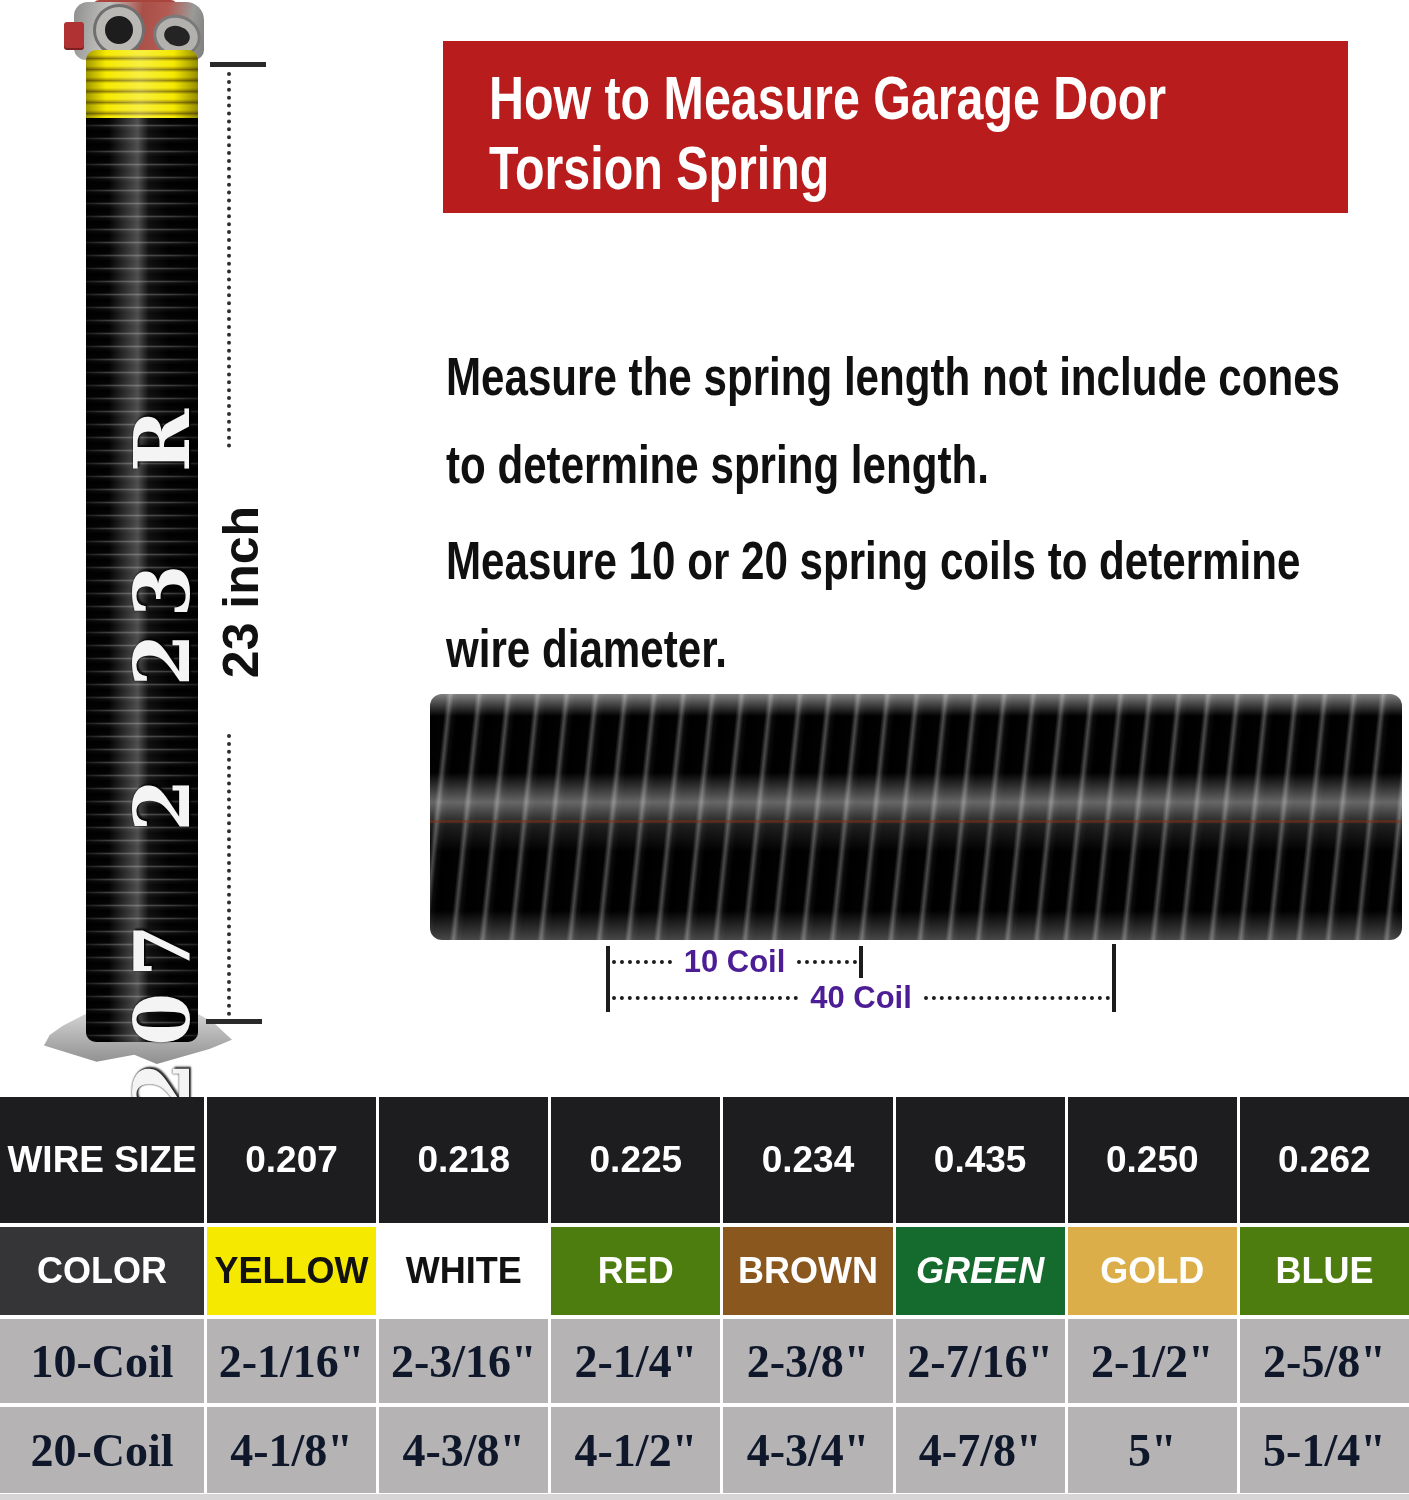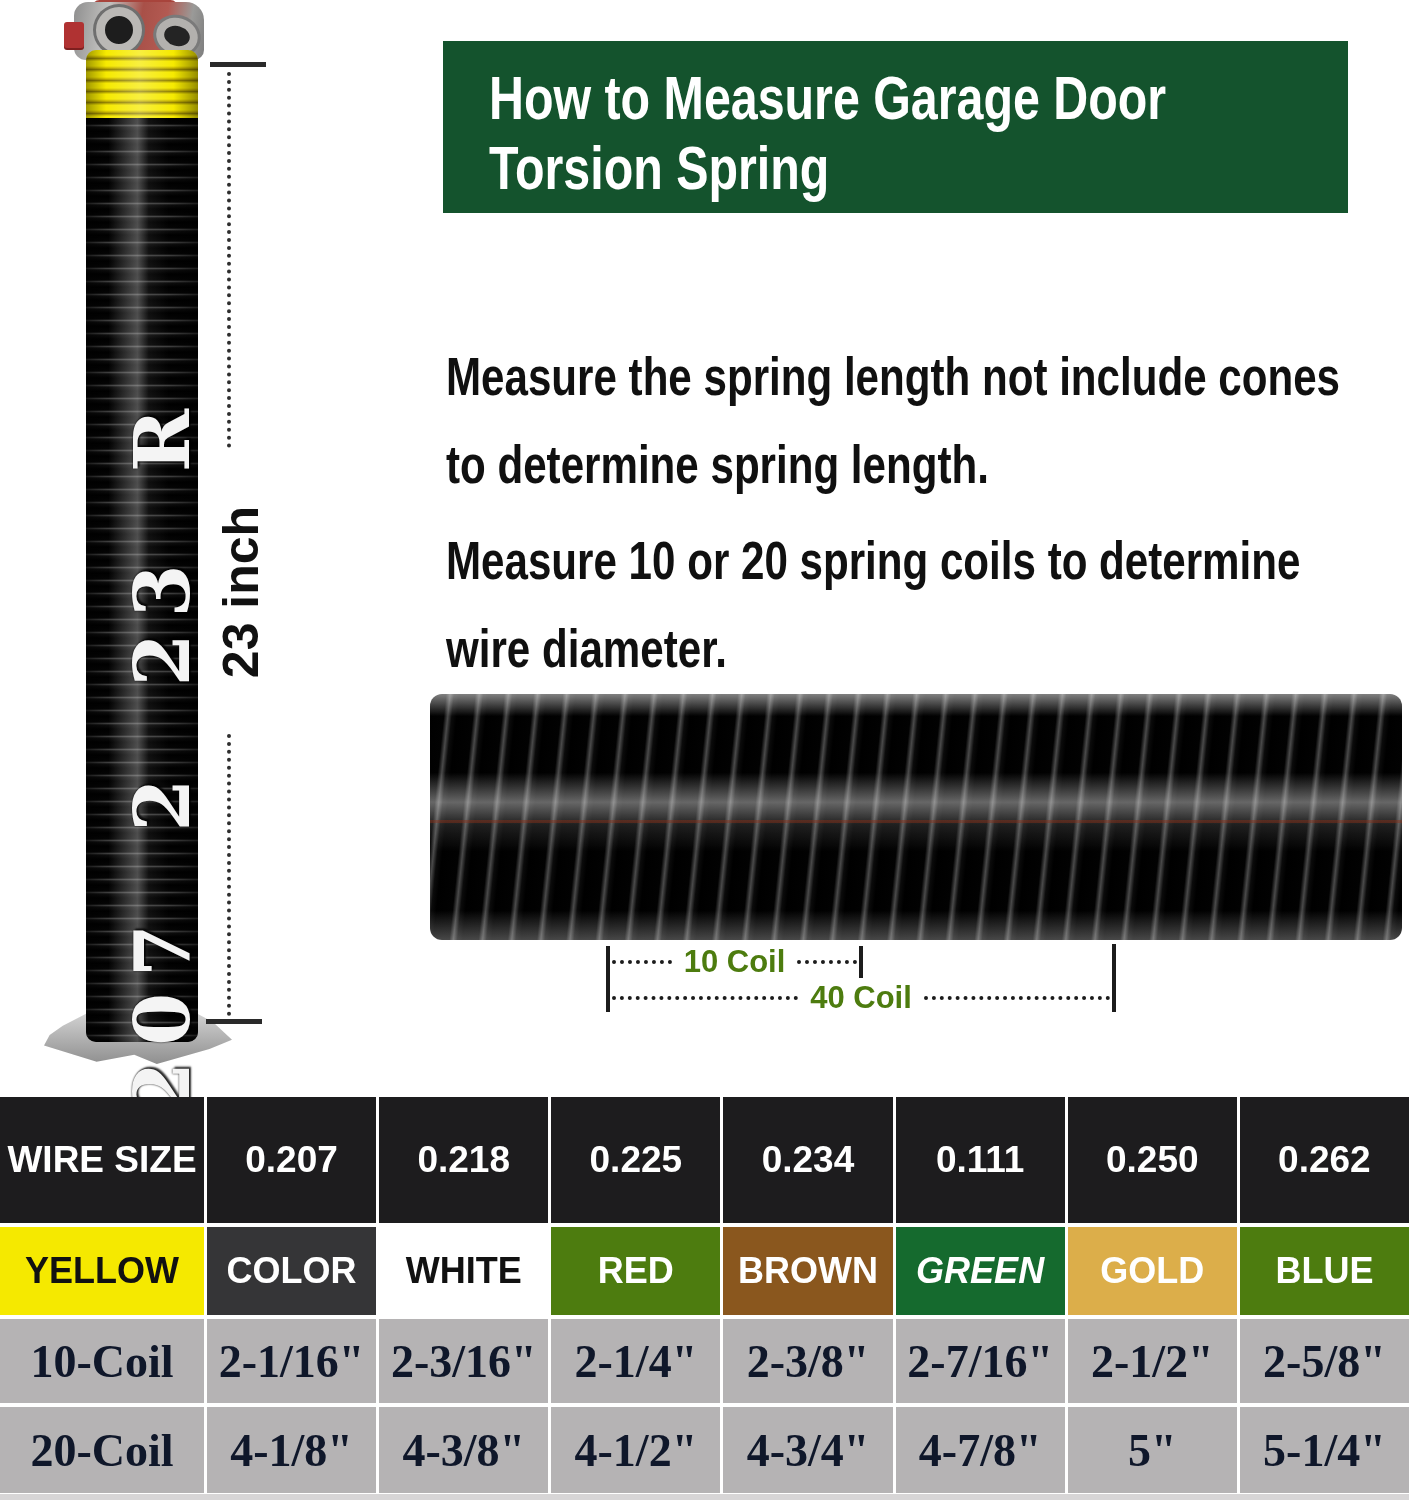--- a/index.html
+++ b/index.html
@@ -62,21 +62,21 @@
 
   
   .dim-bar{position:absolute;width:4px;background:#1c1c1c;}
   .bar-left{left:606px;top:946px;height:66px;}
   .bar-mid{left:859px;top:946px;height:32px;}
   .bar-right{left:1112px;top:944px;height:68px;}
   .dim-line{position:absolute;height:30px;display:flex;align-items:center;}
   .dim-10{left:612px;top:947px;width:245px;}
   .dim-20{left:612px;top:983px;width:498px;}
   .dim-dots{flex:1;height:0;border-top:4px dotted #1c1c1c;}
-  .dim-label{padding:0 12px;font-weight:bold;font-size:31px;color:#4d7c0f;white-space:nowrap;}
+  .dim-label{padding:0 12px;font-weight:bold;font-size:31px;color:#4c1d95;white-space:nowrap;}
 
   
   .spec-table{position:absolute;left:0;top:1097px;width:1409px;height:403px;background:#ffffff;
       display:grid;grid-template-columns:204px repeat(7,1fr);grid-template-rows:126px 88px 84px 86px;gap:4px 3px;}
   .cell{display:flex;align-items:center;justify-content:center;font-weight:bold;}
   .cell-dark{background:#1d1c1e;color:#ffffff;font-size:37px;}
   .cell-colhead{background:#353537;color:#ffffff;font-size:36px;}
   .cell-color{font-size:36px;}
   .cell-gray{background:#b5b3b4;color:#0f172a;font-size:46px;font-family:Liberation Serif, serif;}
   .table-bottom-strip{position:absolute;left:0;top:1494px;width:1409px;height:6px;background:#d7d5d6;}
@@ -98,21 +98,21 @@
       <div class="band-black"></div>
     </div>
     <div class="spring-wire-label">.207 2 23 R</div>
     <div class="len-tick-top"></div>
     <div class="len-dots-a"></div>
     <div class="length-label">23 inch</div>
     <div class="len-dots-b"></div>
     <div class="len-tick-bottom"></div>
   </div>
 
-  <div class="title-banner" style="background-color: #14532d;">
+  <div class="title-banner" style="background-color: #b91c1c;">
     <div class="title-line condensed">How to Measure Garage Door</div>
     <div class="title-line condensed">Torsion Spring</div>
   </div>
 
   <div class="instructions">
     <div class="para1">
       <div class="instr-line condensed">Measure the spring length not include cones</div>
       <div class="instr-line condensed">to determine spring length.</div>
     </div>
     <div class="para2">
@@ -137,26 +137,26 @@
     <span class="dim-dots"></span>
   </div>
 
   <div class="spec-table">
 
     <div class="cell cell-dark">WIRE SIZE</div>
     <div class="cell cell-dark">0.207</div>
     <div class="cell cell-dark">0.218</div>
     <div class="cell cell-dark">0.225</div>
     <div class="cell cell-dark">0.234</div>
-    <div class="cell cell-dark">0.111</div>
+    <div class="cell cell-dark">0.435</div>
     <div class="cell cell-dark">0.250</div>
     <div class="cell cell-dark">0.262</div>
 
+    <div class="cell cell-colhead">COLOR</div>
     <div class="cell cell-color" style="background-color: rgb(245, 233, 0); color: rgb(17, 17, 17);">YELLOW</div>
-    <div class="cell cell-colhead">COLOR</div>
     <div class="cell cell-color" style="background-color: rgb(255, 255, 255); color: rgb(17, 17, 17);">WHITE</div>
     <div class="cell cell-color" style="background-color: #4d7c0f; color: rgb(255, 255, 255);">RED</div>
     <div class="cell cell-color" style="background-color: rgb(138, 87, 30); color: rgb(255, 255, 255);">BROWN</div>
     <div class="cell cell-color" style="background-color: rgb(21, 106, 46); color: rgb(255, 255, 255); font-style: italic;">GREEN</div>
     <div class="cell cell-color" style="background-color: rgb(220, 174, 74); color: rgb(255, 255, 255);">GOLD</div>
     <div class="cell cell-color" style="background-color: #4d7c0f; color: rgb(255, 255, 255);">BLUE</div>
 
     <div class="cell cell-gray">10-Coil</div>
     <div class="cell cell-gray">2-1/16"</div>
     <div class="cell cell-gray">2-3/16"</div>

